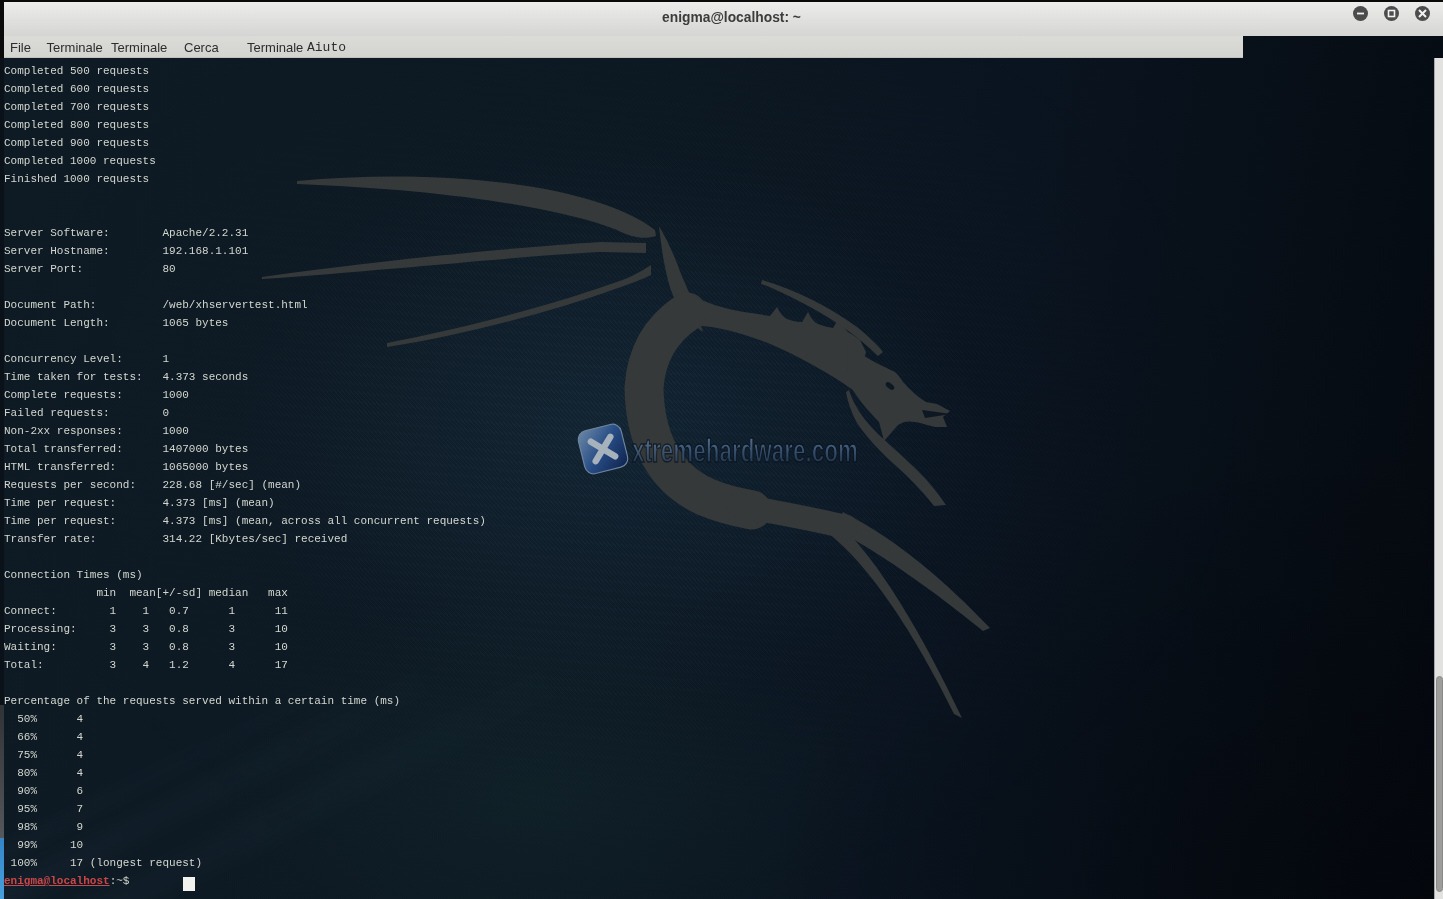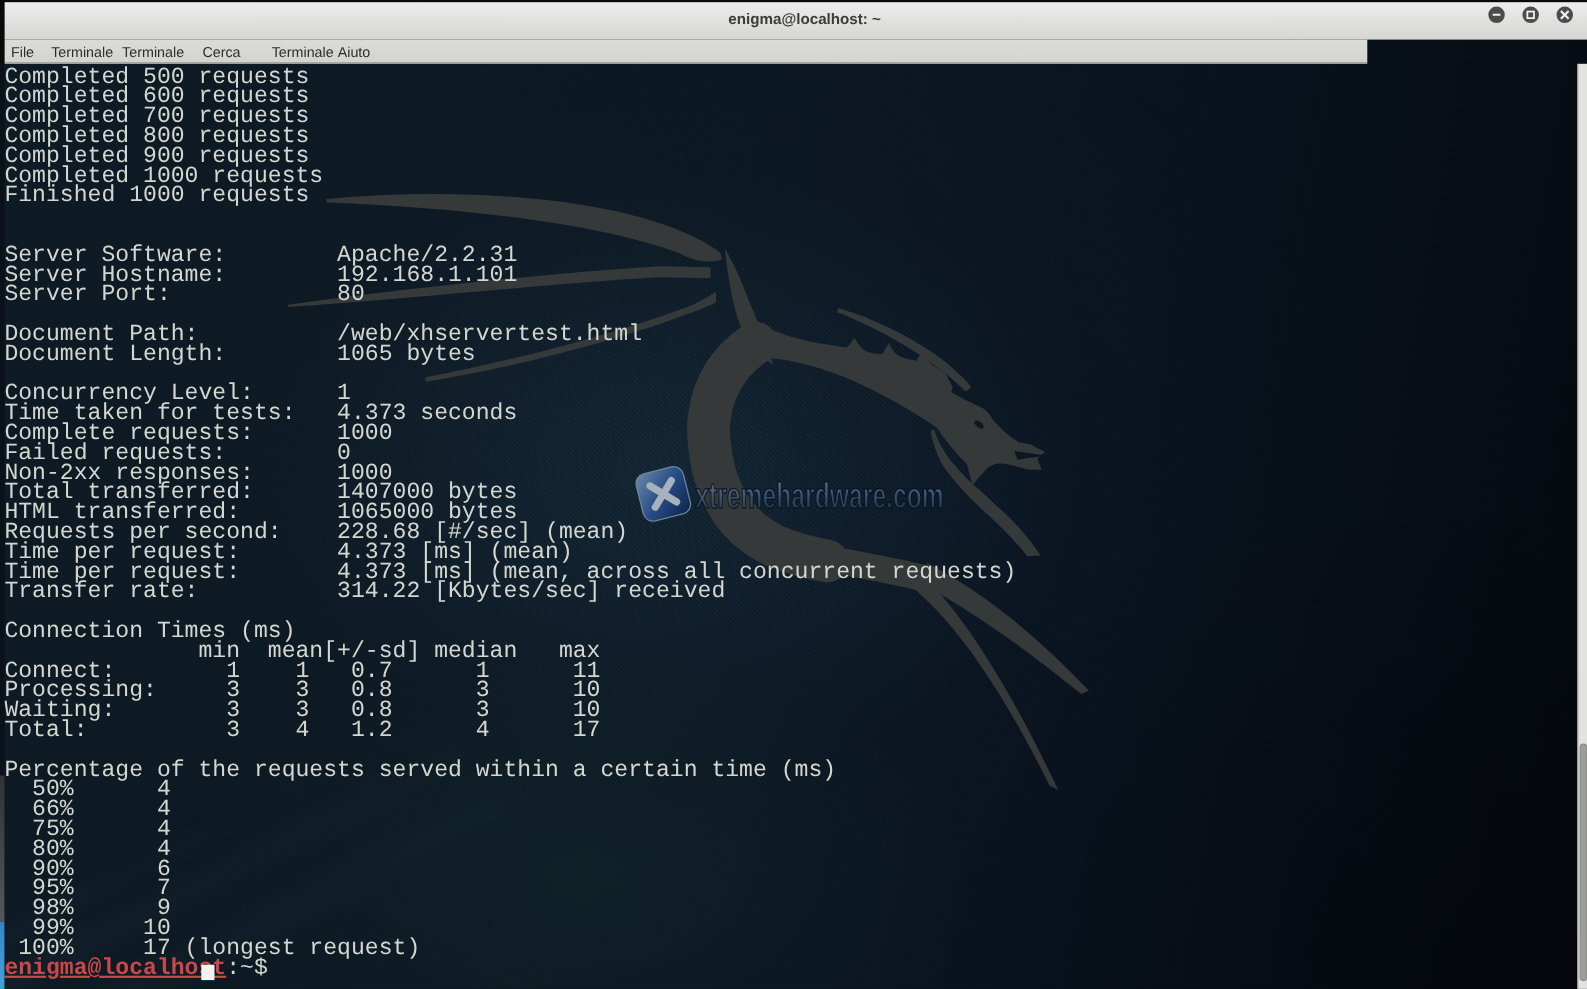--- a/index.html
+++ b/index.html
@@ -12,21 +12,21 @@
       radial-gradient(ellipse 520px 390px at 610px 430px, rgba(30,58,80,.34), rgba(30,58,80,0) 72%),
       radial-gradient(ellipse 500px 300px at 540px 800px, rgba(40,80,70,.15), rgba(40,80,70,0) 70%),
       linear-gradient(100deg, #0e1a24 0%, #0c1822 40%, #0a1420 65%, #070e16 85%, #05090f 100%);}
   #stripes{position:absolute;left:0;top:0;width:1443px;height:899px;
     background:repeating-linear-gradient(48deg, rgba(150,190,225,0.05) 0px, rgba(150,190,225,0.05) 1px, rgba(0,0,0,0) 1px, rgba(0,0,0,0) 3px);
     -webkit-mask-image:radial-gradient(ellipse 820px 620px at 620px 430px, rgba(0,0,0,1), rgba(0,0,0,0) 78%);
     mask-image:radial-gradient(ellipse 820px 620px at 620px 430px, rgba(0,0,0,1), rgba(0,0,0,0) 78%);}
   .streak{position:absolute;transform:rotate(-27deg);transform-origin:0 50%;}
   
   #term{position:absolute;left:4px;top:62px;margin:0;
-        font-family:"Liberation Mono",monospace;font-size:21px;line-height:18px;
+        font-family:"Liberation Mono",monospace;font-size:11px;line-height:18px;
         color:#d3d7cf;white-space:pre;}
   #prompt-red{color:#cc4747;font-weight:bold;text-decoration:underline;}
   #cursor{position:absolute;left:183px;top:877px;width:11.5px;height:14px;background:#f2f2ee;}
   
   #topline{position:absolute;left:0;top:0;width:1443px;height:2px;background:#0a0a0a;}
   #titlebar{position:absolute;left:4px;top:2px;width:1439px;height:34px;
     background:linear-gradient(#ededec 0%,#e3e3e1 40%,#d5d5d3 100%);}
   #title{position:absolute;left:12px;top:10px;width:1439px;text-align:center;
     font-size:13.8px;font-weight:bold;color:#3c3c3c;}
   #menubar{position:absolute;left:4px;top:36px;width:1239px;height:22px;box-sizing:border-box;
@@ -184,21 +184,21 @@
 
   <div id="topline"></div>
   <div id="titlebar"></div>
   <div id="title">enigma@localhost: ~</div>
   <div id="menubar">
     <span class="mi" style="left:6px;">File</span>
     <span class="mi" style="left:42.5px;">Terminale</span>
     <span class="mi" style="left:107px;">Terminale</span>
     <span class="mi" style="left:180px;">Cerca</span>
     <span class="mi" style="left:243px;">Terminale</span>
-    <span class="mi" style="left:303px;">Aiuto</span>
+    <span class="mi" style="left:303px;font-family:Liberation Mono, monospace;">Aiuto</span>
   </div>
   <div class="btn" style="left:1353px;">
     <svg width="15" height="15">
         <path d="M4,7.5 H11" stroke="#f2f2f2" stroke-width="1.8"></path>
       </svg>
   </div>
   <div class="btn" style="left:1384px;">
     <svg width="15" height="15">
         <rect x="4.5" y="4.5" width="6" height="6" fill="none" stroke="#f2f2f2" stroke-width="1.6"></rect>
       </svg>

